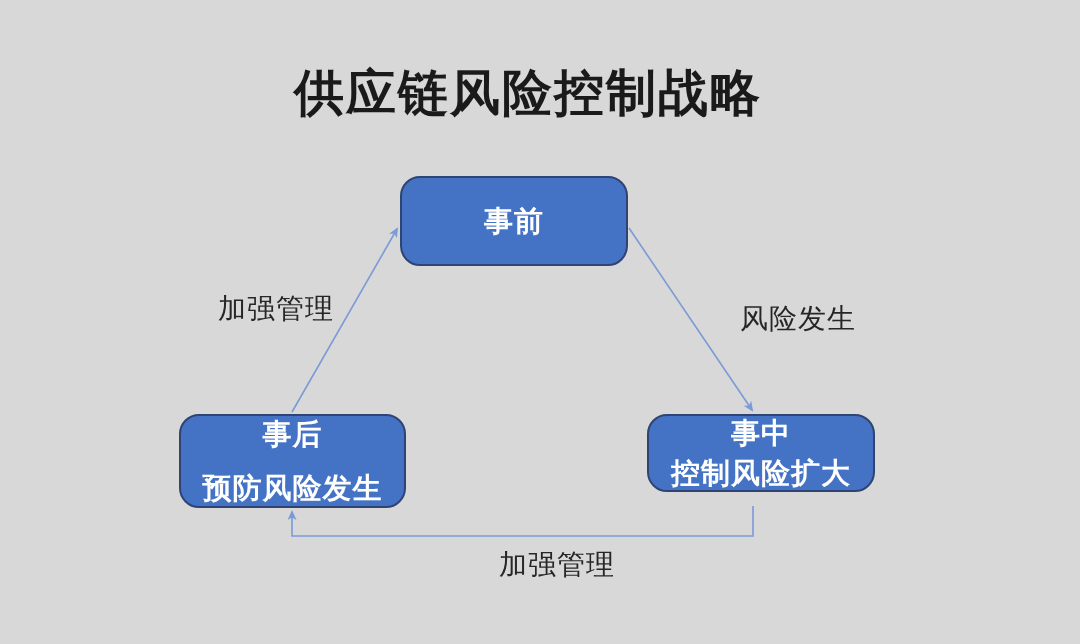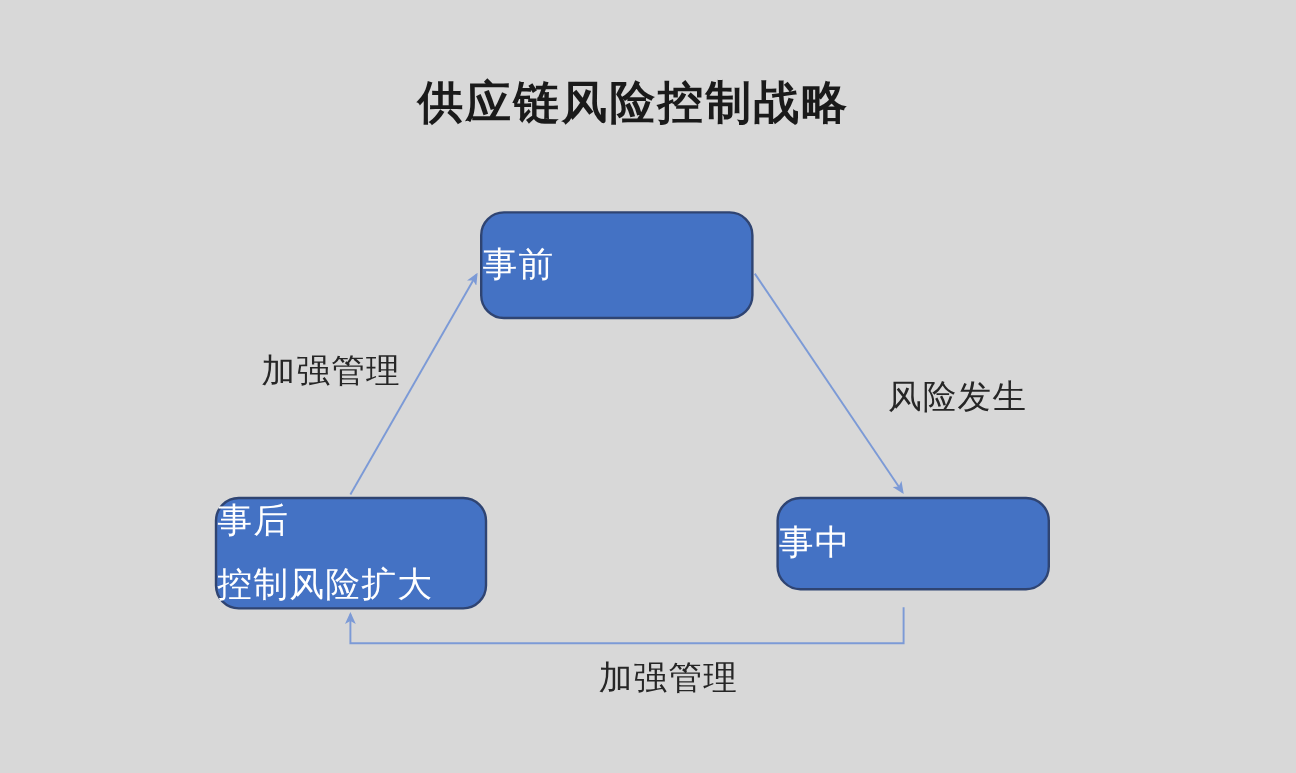--- a/index.html
+++ b/index.html
@@ -23,60 +23,60 @@
     height: 644px;
     background: var(--background);
     overflow: hidden;
   }
   .slide-title {
     position: absolute;
     top: 60px;
     left: 0;
     width: 1056px; 
     text-align: center;
-    font-size: 38px;
+    font-size: 50px;
     font-weight: bold;
     letter-spacing: 2px;
     color: var(--title-text);
   }
   .connector-layer {
     position: absolute;
     inset: 0;
     width: 1080px;
     height: 644px;
   }
   .node {
     position: absolute;
     background: var(--box-fill);
     border: 2px solid var(--box-border);
     border-radius: 20px;
     color: var(--box-text);
     display: flex;
     flex-direction: column;
-    align-items: flex-start;
+    align-items: center;
     justify-content: center;
     text-align: center;
-    font-weight: normal;
+    font-weight: bold;
     font-size: 29px;
     line-height: 1.38;
     letter-spacing: 1px;
   }
   .node-before { left: 400px; top: 176px; width: 228px; height: 90px; }
   .node-after  { left: 179px; top: 414px; width: 227px; height: 94px; gap: 13px; }
   .node-during { left: 647px; top: 414px; width: 228px; height: 78px; }
   .edge-label {
     position: absolute;
     font-size: 28px;
     color: var(--label-text);
     letter-spacing: 1px;
     white-space: nowrap;
     margin-left: 16px;
   }
   .label-strengthen { left: 202px; top: 290px; }
-  .label-risk-occurs { left: 724px; top: 312px; }
+  .label-risk-occurs { left: 724px; top: 300px; }
   .label-negative { left: 483px; top: 546px; }
 </style>
 </head>
 <body>
 
 <div class="slide">
 
   <div class="slide-title">供应链风险控制战略</div>
 
   <svg class="connector-layer" viewBox="0 0 1080 644" xmlns="http://www.w3.org/2000/svg">
@@ -92,25 +92,26 @@
 
     <polyline points="753,506 753,536 292,536 292,512" fill="none" stroke="var(--connector, #7C9AD6)" stroke-width="1.6" marker-end="url(#arrowhead)"></polyline>
   </svg>
 
   <div class="node node-before">
     <div>事前</div>
   </div>
 
   <div class="node node-after">
     <div>事后</div>
-    <div>控制风险扩大</div>
+    <div>预防风险发生</div>
   </div>
 
   <div class="node node-during">
     <div>事中</div>
+    <div>控制风险扩大</div>
   </div>
 
   <div class="edge-label label-strengthen">加强管理</div>
 
   <div class="edge-label label-risk-occurs">风险发生</div>
 
   <div class="edge-label label-negative">加强管理</div>
 
 </div>
 

